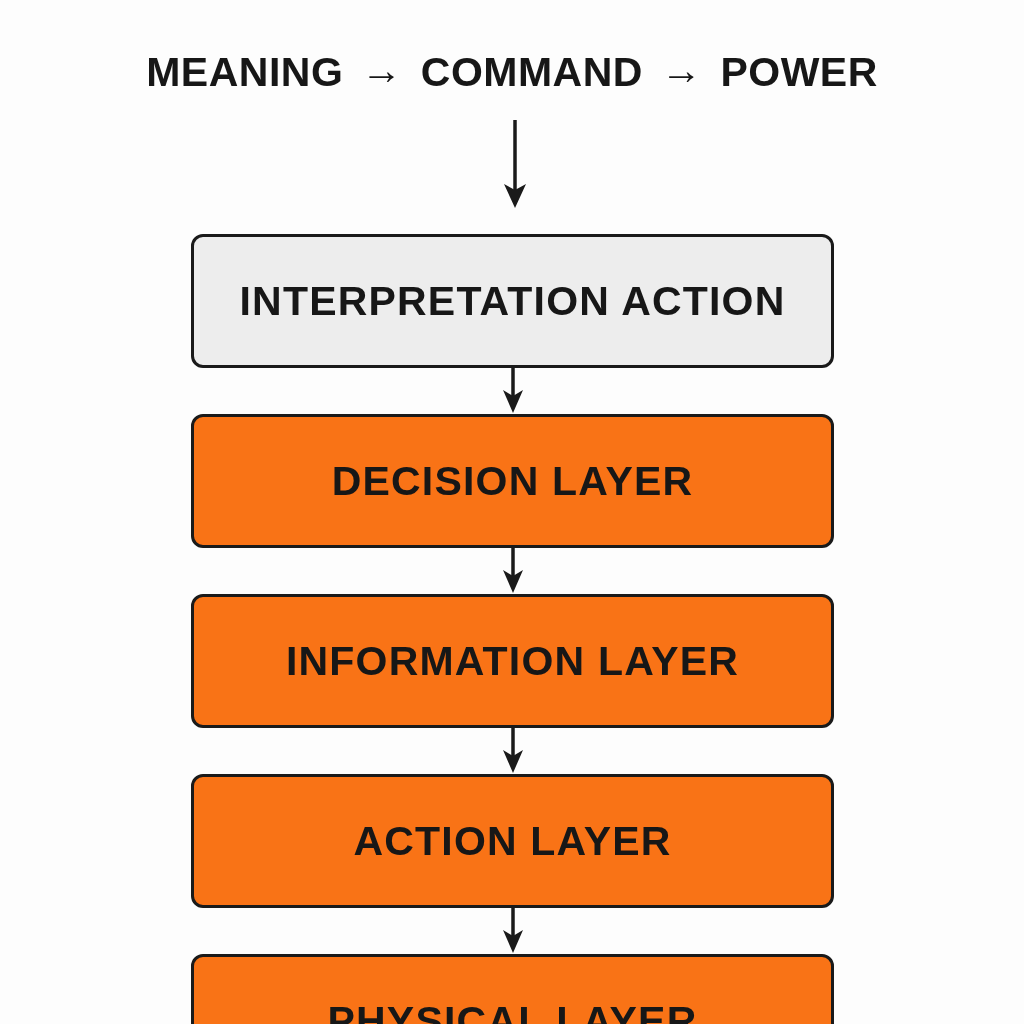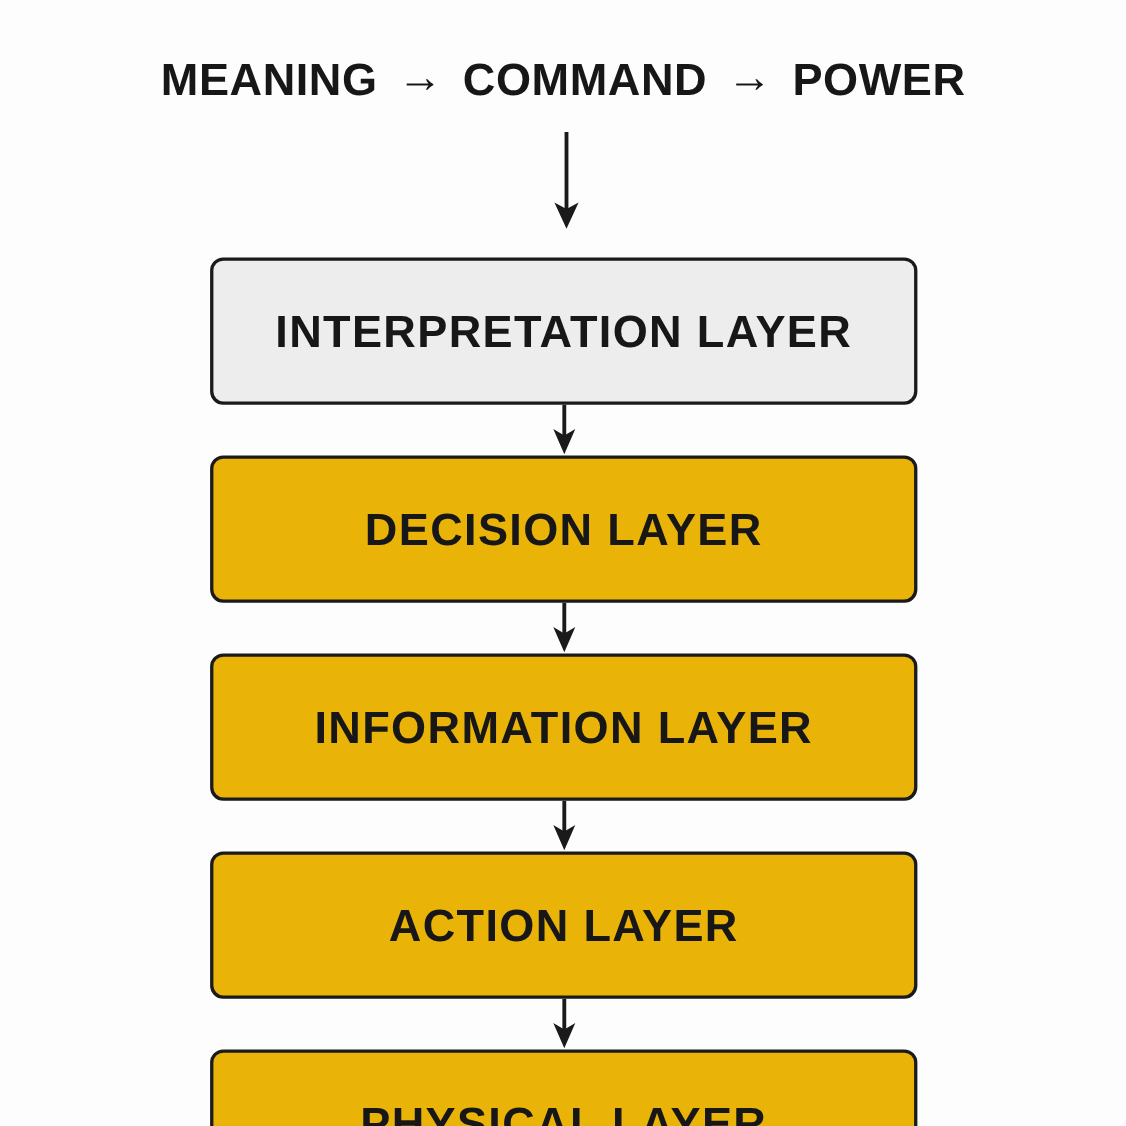--- a/index.html
+++ b/index.html
@@ -68,21 +68,21 @@
   .layer-block {
     position: relative;
   }
 
   .layer-box {
     box-sizing: border-box;
     width: 643px;
     height: 134px;
     border: 3px solid #1a1a1a;
     border-radius: 12px;
-    background: #eab308;
+    background: #f97316;
     display: flex;
     align-items: center;
     justify-content: center;
   }
   .layer-box.highlight {
     background: #ededed;
   }
 
   .layer-label {
     font-size: 41px;
@@ -118,21 +118,21 @@
     <svg width="42" height="92" viewBox="0 0 42 92" aria-hidden="true">
       <line x1="21" y1="2" x2="21" y2="74" stroke="#1a1a1a" stroke-width="3.5" stroke-linecap="butt"></line>
       <polygon points="21,90 10,66 21,72 32,66" fill="#1a1a1a"></polygon>
     </svg>
   </div>
 
   <div class="stack">
 
     <div class="layer-block">
       <div class="layer-box highlight">
-        <span class="layer-label">INTERPRETATION LAYER</span>
+        <span class="layer-label">INTERPRETATION ACTION</span>
       </div>
       <div class="connector">
         <svg width="40" height="46" viewBox="0 0 40 46" aria-hidden="true">
           <line x1="20" y1="0" x2="20" y2="30" stroke="#1a1a1a" stroke-width="3.5"></line>
           <polygon points="20,45 10,22 20,28 30,22" fill="#1a1a1a"></polygon>
         </svg>
       </div>
     </div>
 
     <div class="layer-block">

